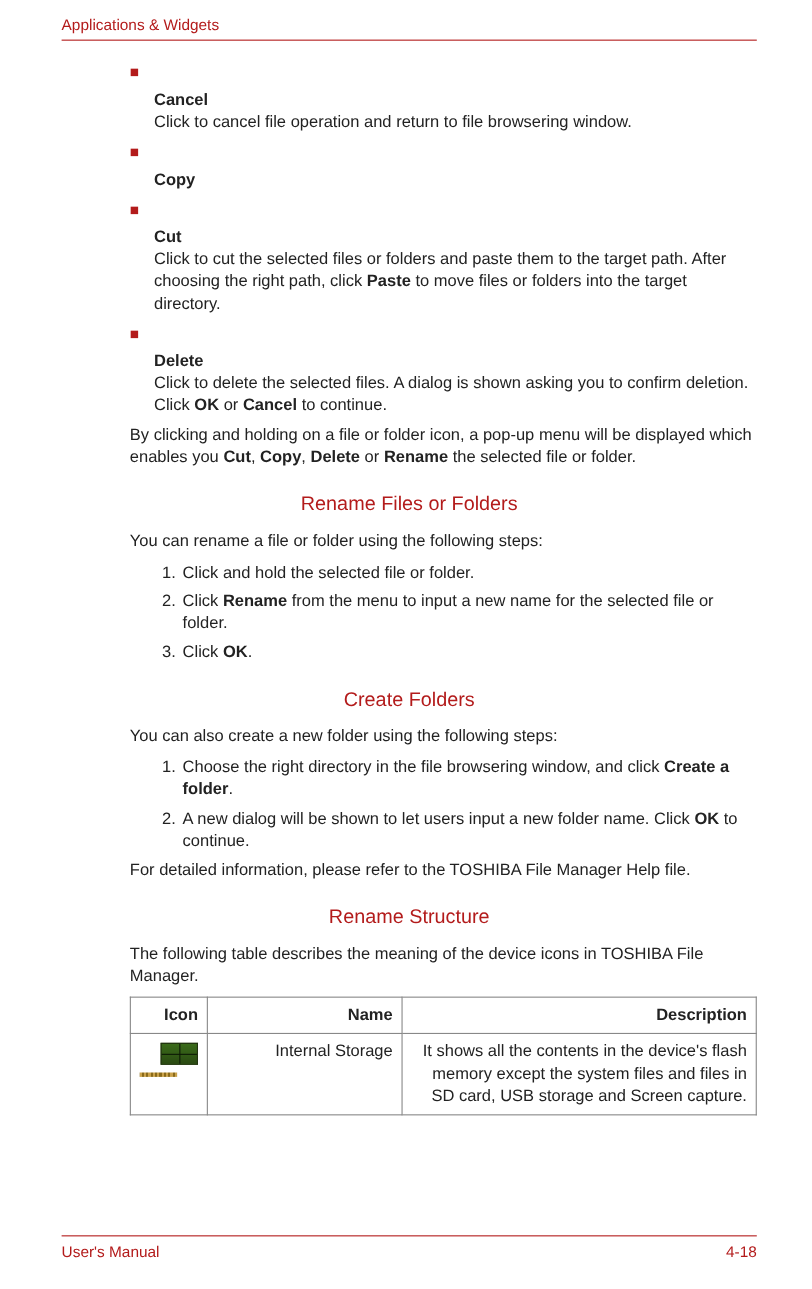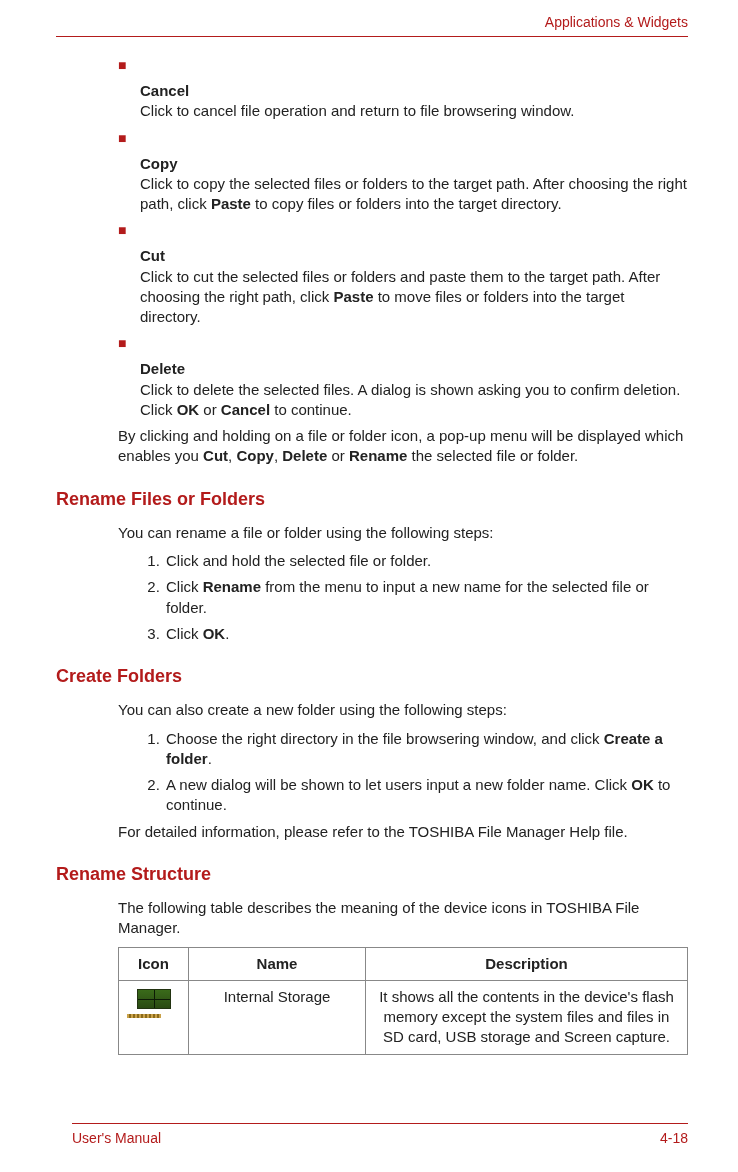--- a/index.html
+++ b/index.html
@@ -5,21 +5,21 @@
   * { box-sizing: border-box; margin: 0; padding: 0; }
   html, body { width: 738px; height: 1172px; background: #fff; font-family: Arial, Helvetica, sans-serif; color: #222; }
   .page {
     width: 738px;
     height: 1172px;
     position: relative;
     padding: 14px 50px 0 56px;
   }
   .header-row {
     display: flex;
-    justify-content: flex-end;
+    justify-content: flex-start;
     font-size: 14px;
     color: #b31b1b;
     padding-bottom: 6px;
   }
   .top-rule {
     border: none;
     border-top: 1.5px solid #b31b1b;
     margin-bottom: 18px;
   }
   .content {
@@ -35,42 +35,43 @@
     flex: 0 0 22px;
     color: #b31b1b;
     font-size: 14px;
     line-height: 1.4;
     padding-top: 1px;
   }
   .bullet-body { flex: 1; margin-top: 26px; }
   .term { font-weight: bold; }
   .sec-head {
     color: #b31b1b;
-    font-weight: bold;
+    font-weight: normal;
     font-size: 18px;
     margin: 20px 0 12px 0;
+    text-align: center;
   }
   .para { margin-bottom: 8px; }
   ol.steps {
     list-style: decimal;
     margin-left: 20px;
     padding-left: 6px;
   }
   ol.steps li { margin-bottom: 6px; padding-left: 2px; margin-left: 20px; }
   table.storage {
     border-collapse: collapse;
     width: 100%;
     margin-top: 6px;
     font-size: 15px;
   }
   table.storage th, table.storage td {
     border: 1px solid #888;
     padding: 6px 8px;
     vertical-align: top;
-    text-align: center;
+    text-align: right;
   }
   table.storage th { font-weight: bold; }
   .mem-icon {
     width: 34px; height: 20px;
     background: linear-gradient(#3a6b1a,#2a4a12);
     border: 1px solid #223311;
     position: relative;
     display: inline-block;
     margin-top: 2px;
   }
@@ -81,21 +82,21 @@
   }
   .mem-icon::before { left: 50%; top: 0; width: 1px; height: 100%; }
   .mem-icon::after { top: 50%; left: 0; height: 1px; width: 100%; }
   .mem-base {
     width: 34px; height: 4px;
     background: repeating-linear-gradient(90deg,#caa24a 0 2px,#8a6a1a 2px 4px);
     display: block;
   }
   .footer {
     position: absolute;
-    left: 72px; right: 50px; bottom: 26px;
+    left: 56px; right: 50px; bottom: 26px;
   }
   .bot-rule {
     border: none;
     border-top: 1.5px solid #b31b1b;
     margin-bottom: 6px;
   }
   .footer-row {
     display: flex;
     justify-content: space-between;
     font-size: 14px;
@@ -121,21 +122,20 @@
             <div class="bullet-mark">■</div>
             <div class="bullet-body">
               <div class="term">Cancel</div>
               <div>Click to cancel file operation and return to file browsering window.</div>
             </div>
           </div>
           <div class="bullet-item">
             <div class="bullet-mark">■</div>
             <div class="bullet-body">
               <div class="term">Copy</div>
-              <div>Click to copy the selected files or folders to the target path. After choosing the right path, click <b>Paste</b> to copy files or folders into the target directory.</div>
             </div>
           </div>
           <div class="bullet-item">
             <div class="bullet-mark">■</div>
             <div class="bullet-body">
               <div class="term">Cut</div>
               <div>Click to cut the selected files or folders and paste them to the target path. After choosing the right path, click <b>Paste</b> to move files or folders into the target directory.</div>
             </div>
           </div>
           <div class="bullet-item">

